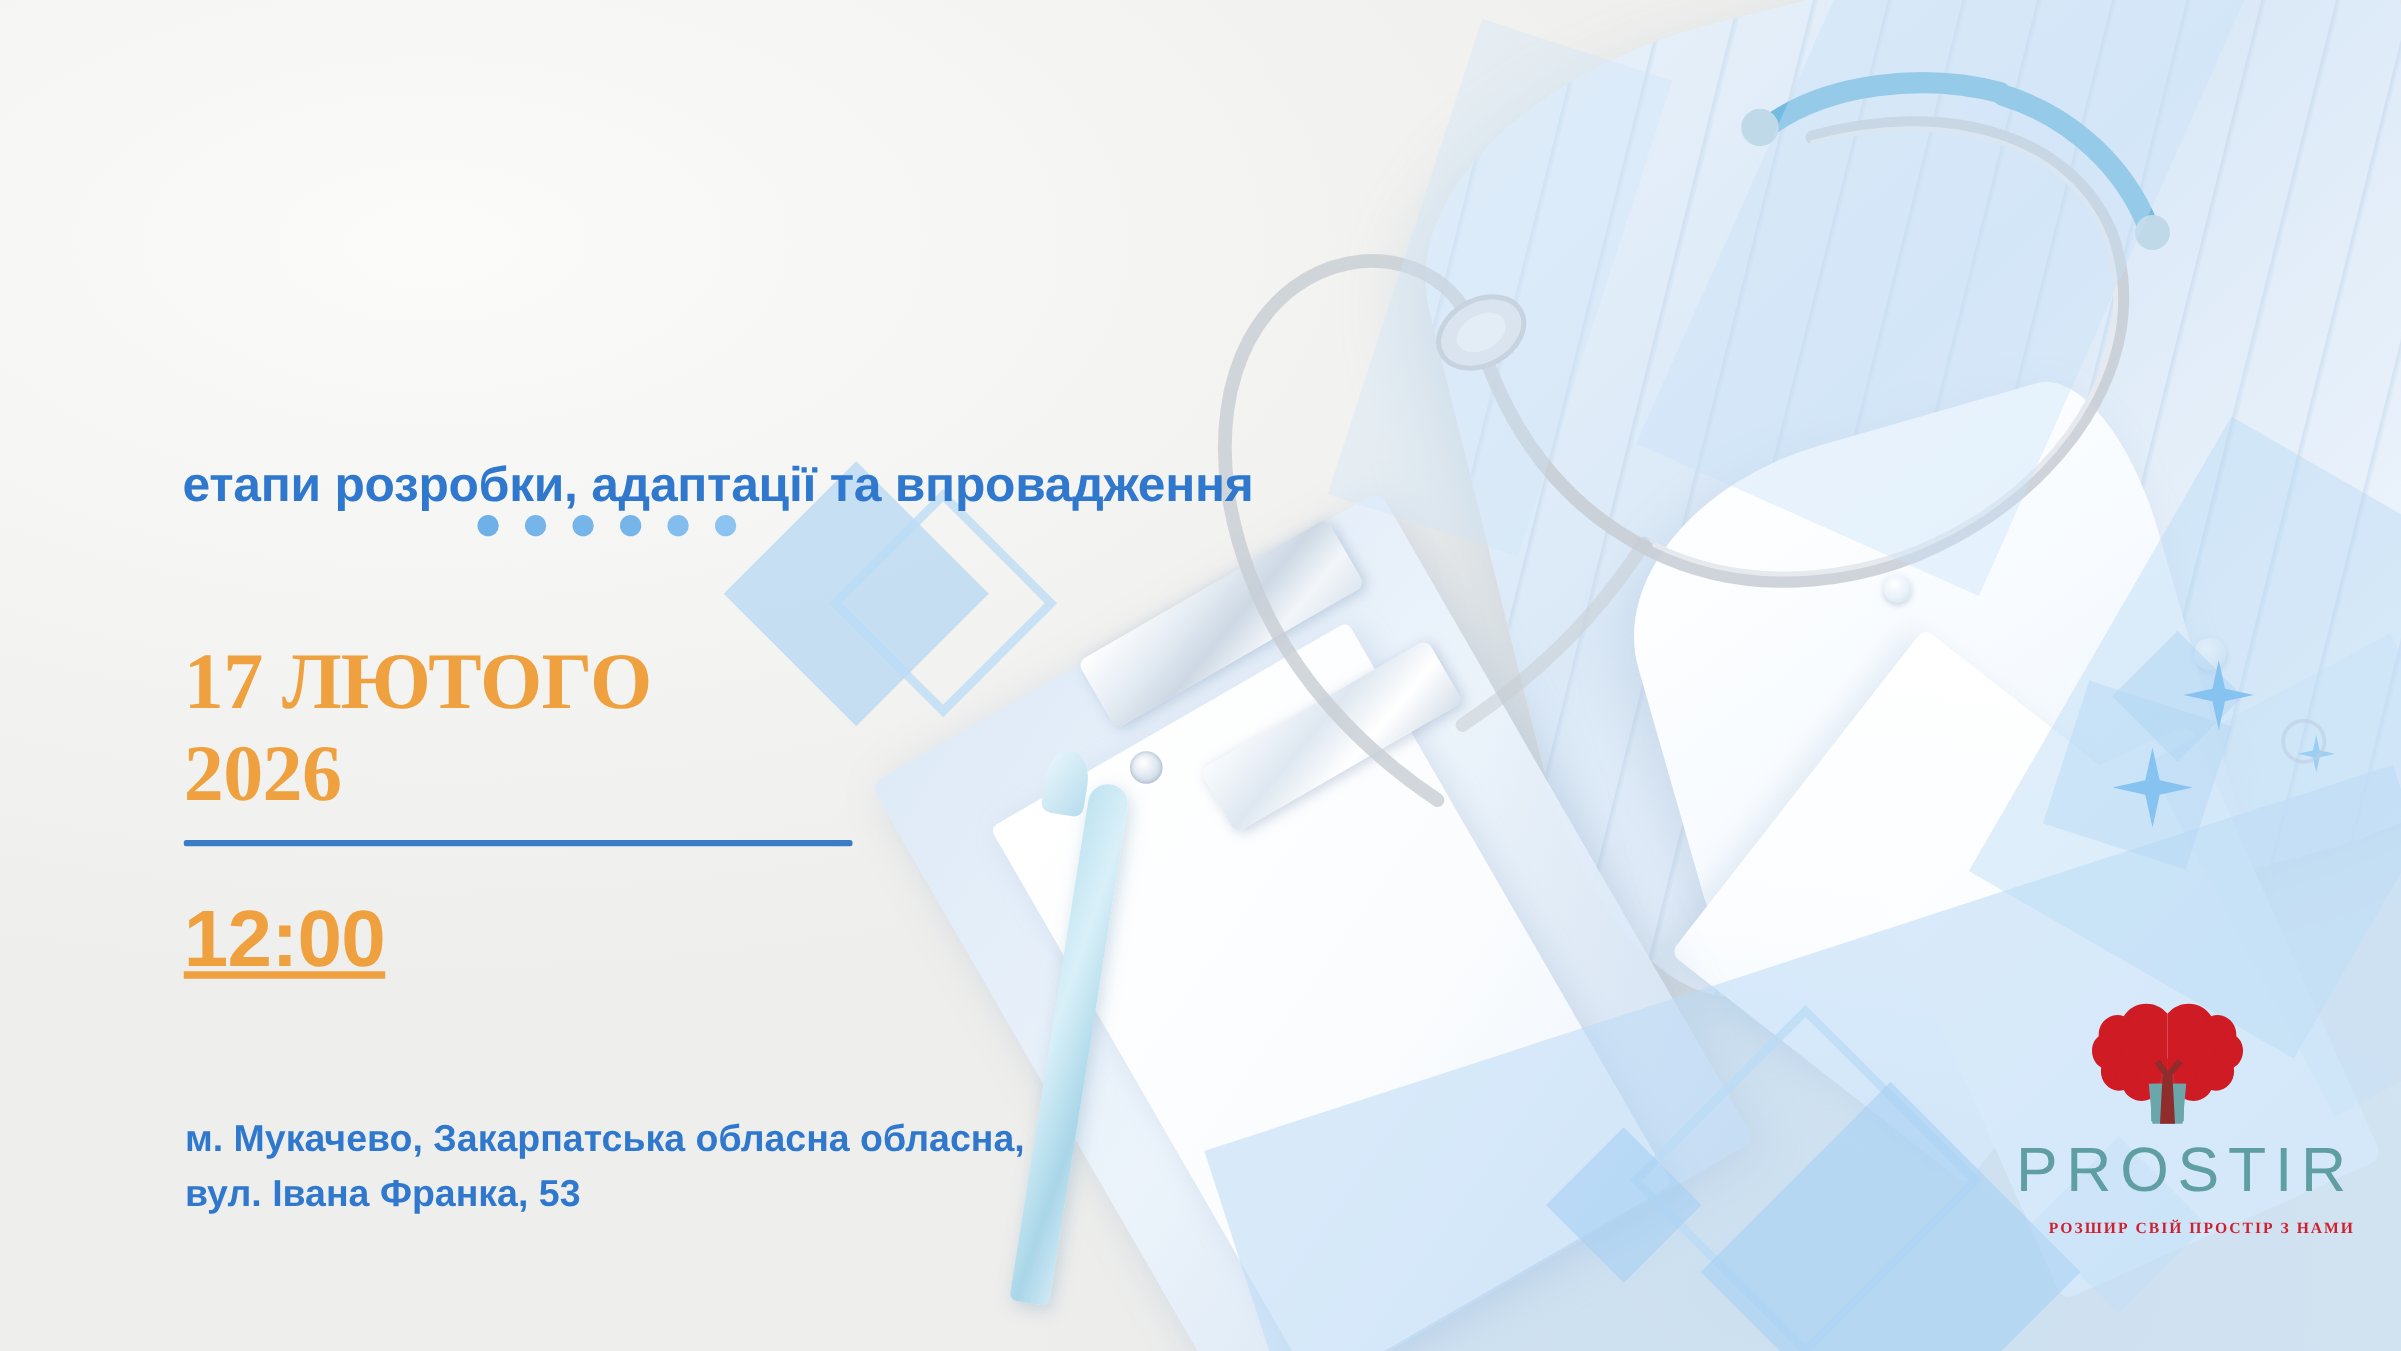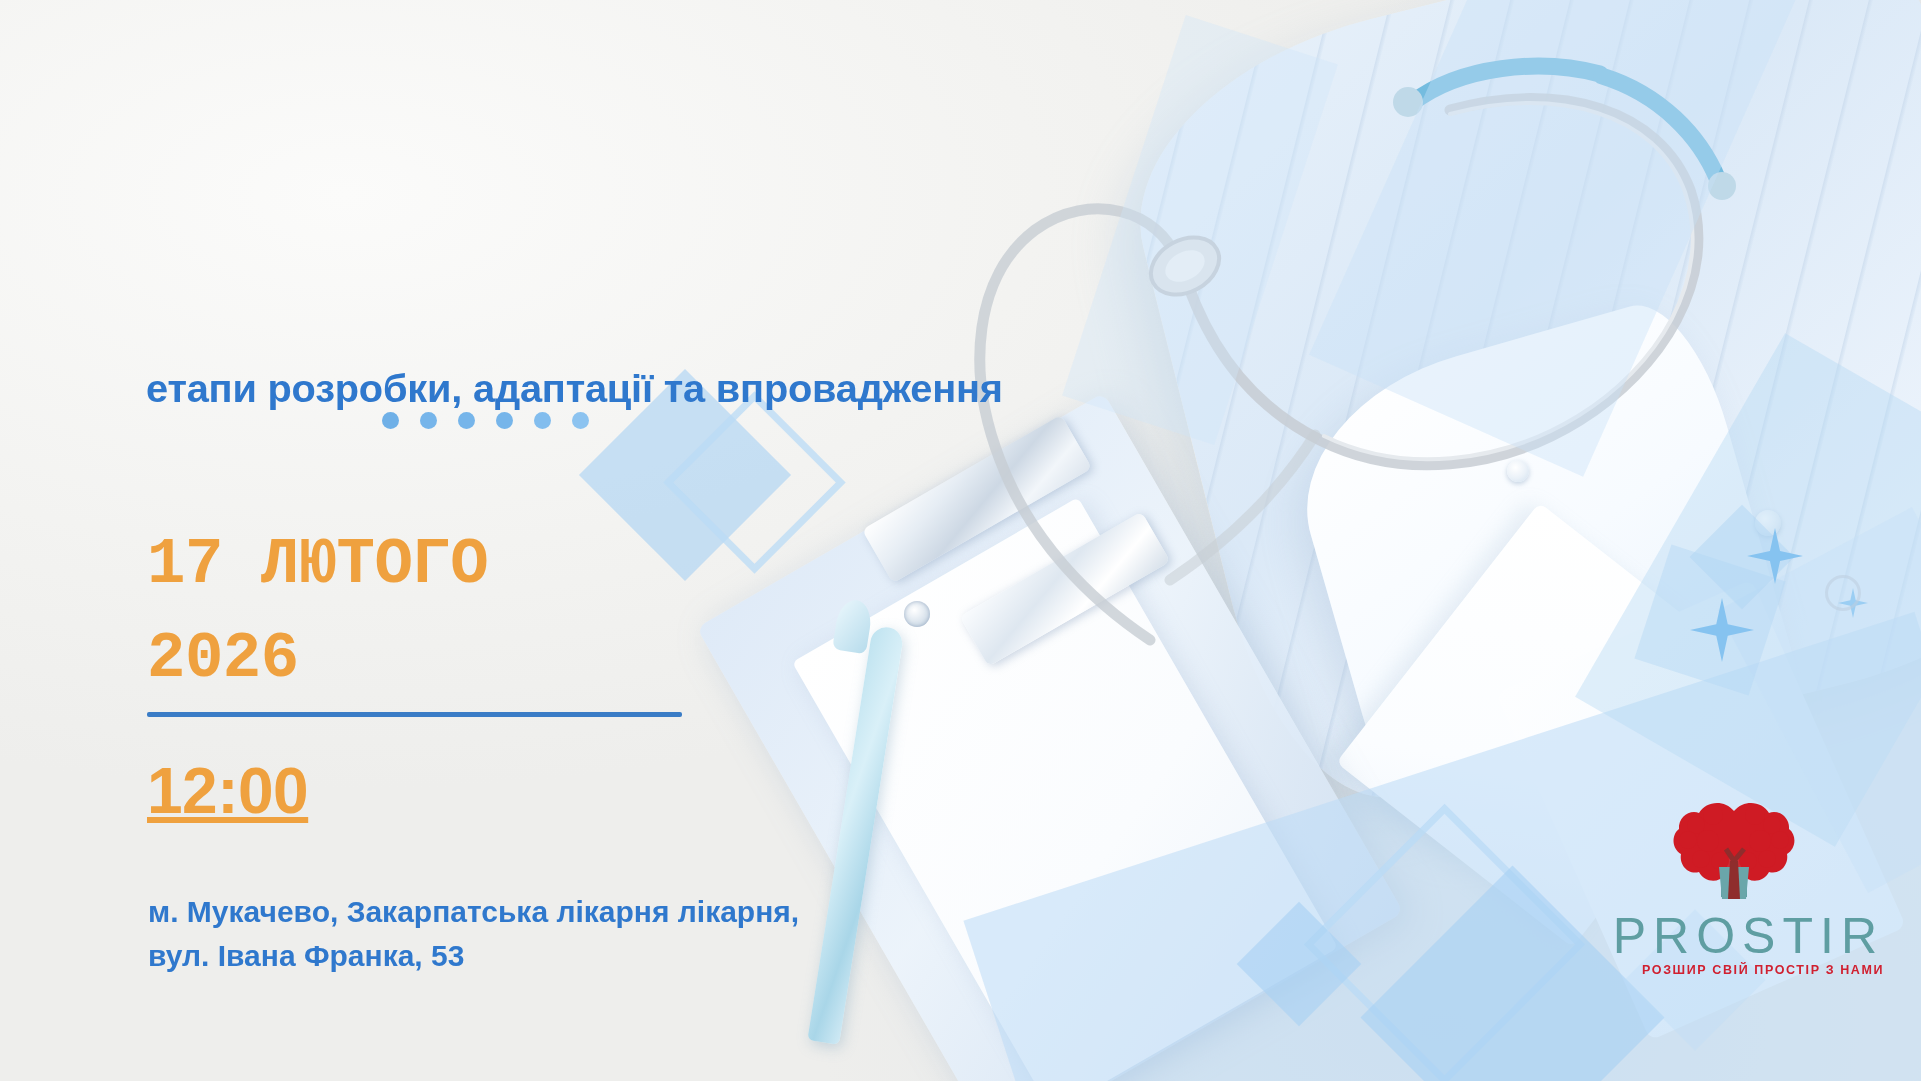--- a/index.html
+++ b/index.html
@@ -286,28 +286,27 @@
   .dots span:nth-child(6) { background:#8cc3f0; }
 
   .date-block {
     position: absolute;
     left: 147px;
     top: 508px;
     width: 560px;
   }
   .date-line {
     color: #efa13f;
-    font-family: Liberation Mono, monospace;
+    font-family: Liberation Serif, serif;
     font-weight: 700;
     font-size: 64px;
     line-height: 1.16;
     letter-spacing: -0.5px;
     text-transform: uppercase;
     white-space: nowrap;
-    margin-top: 20px;
   }
   .rule {
     margin-top: 16px;
     width: 535px;
     height: 5px;
     background: #3a7cc6;
     border-radius: 2px;
   }
   .time {
     margin-top: 37px;
@@ -343,22 +342,22 @@
   .logo-word {
     margin-top: -4px;
     font-family: "Liberation Sans", sans-serif;
     font-weight: 400;
     font-size: 50px;
     letter-spacing: 7px;
     color: #5f9ea2;
     line-height: 1;
   }
   .logo-tagline {
-    margin-top: 2px;
-    font-family: Liberation Sans, sans-serif;
+    margin-top: 14px;
+    font-family: Liberation Serif, serif;
     font-weight: 700;
     font-size: 12.5px;
     letter-spacing: 1.6px;
     color: #d02030;
     white-space: nowrap;
   }
   .logo-partner {
     margin-top: 17px;
     font-family: "Liberation Sans", sans-serif;
     font-weight: 700;
@@ -453,21 +452,21 @@
     </div>
 
     <div class="date-block">
       <div class="date-line">17 ЛЮТОГО</div>
       <div class="date-line">2026</div>
       <div class="rule"></div>
       <div class="time">12:00</div>
     </div>
 
     <div class="address">
-      <span>м. Мукачево, Закарпатська лікарня лікарня,</span>
+      <span>м. Мукачево, Закарпатська обласна обласна,</span>
       <span>вул. Івана Франка, 53</span>
     </div>
 
     <div class="logo">
       <svg class="logo-tree" width="132" height="120" viewBox="0 0 132 120">
         <g fill="#cf1b24">
           <path d="M66 16 C 56 4, 38 6, 31 18 C 22 14, 10 22, 11 34
                    C 3 40, 4 54, 13 59 C 11 70, 20 80, 31 77
                    C 36 87, 50 89, 57 80 L 61 62 L 66 62 Z"></path>
           <path d="M66 16 C 76 4, 94 6, 101 18 C 110 14, 122 22, 121 34

